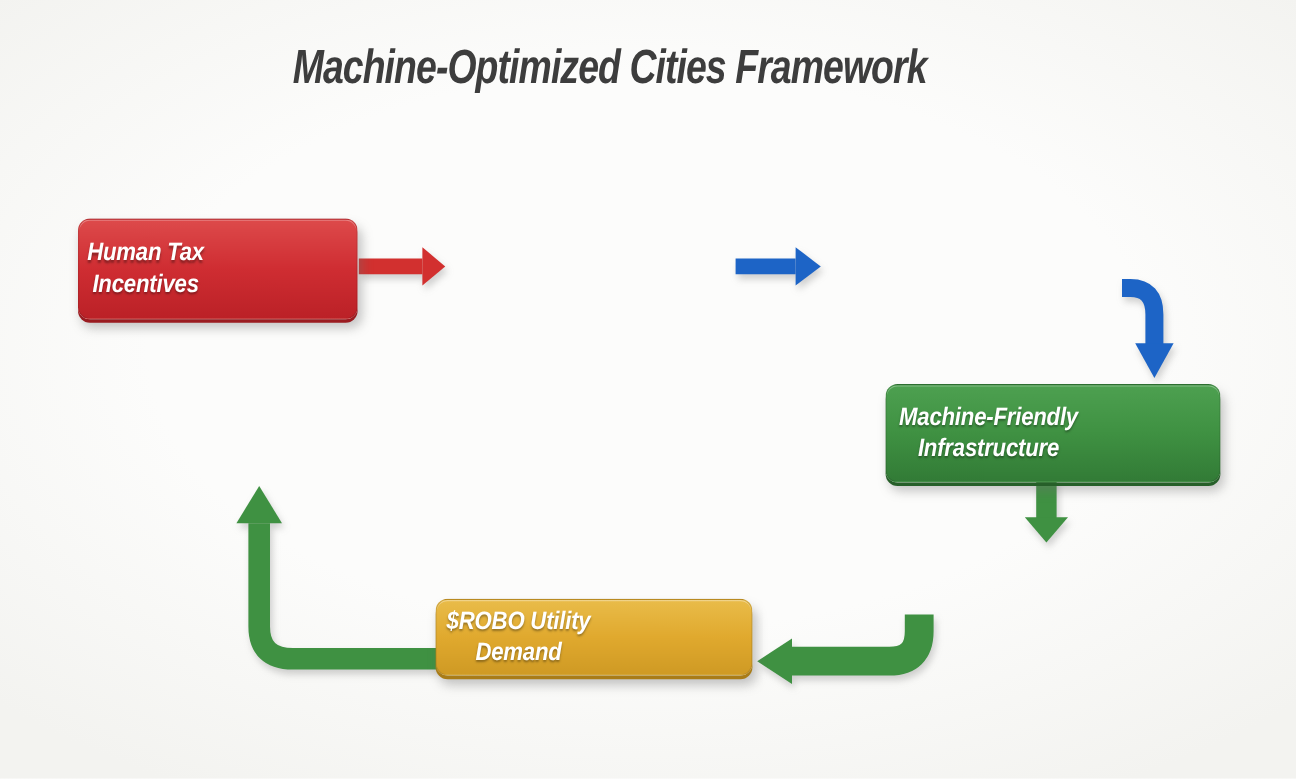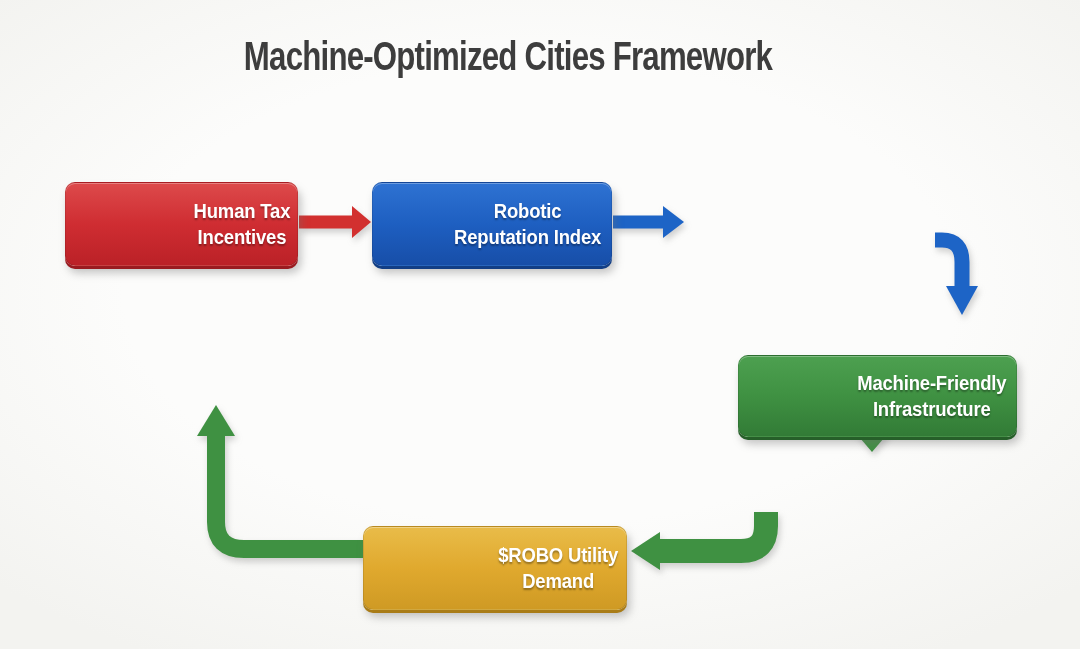--- a/index.html
+++ b/index.html
@@ -4,32 +4,33 @@
 <style>
   html,body{margin:0;padding:0;}
   body{
     width:1080px;height:649px;overflow:hidden;
     font-family:"Liberation Sans","DejaVu Sans",sans-serif;
     background:#ffffff;
   }
   .canvas{
     position:relative;width:1080px;height:649px;
     background:radial-gradient(ellipse 70% 65% at 50% 45%, #fcfcfb 55%, #f3f3f0 100%);
+    font-style:italic;
   }
   .title{
     position:absolute;left:508px;top:34px;margin:0;
     transform:translateX(-50%) scaleX(0.78);transform-origin:center top;
     white-space:nowrap;font-size:40px;font-weight:700;letter-spacing:-1px;
     color:var(--c-title_text,#3d3d3d);
     text-shadow:0 1px 1px rgba(255,255,255,0.6);
   }
   .arrows{position:absolute;left:0;top:0;}
   .arrows .shadowed{filter:drop-shadow(2px 4px 3px rgba(95,95,95,0.28));}
   .node{
-    position:absolute;display:flex;flex-direction:column;align-items:flex-end;justify-content:center;
+    position:absolute;display:flex;flex-direction:column;align-items:flex-start;justify-content:center;
     border-radius:10px;color:#fff;text-align:center;
     border:1px solid rgba(0,0,0,0.10);
     box-sizing:border-box;
   }
   .node .label{
     transform:scaleX(0.88);transform-origin:center center;white-space:nowrap;
     font-size:21px;font-weight:700;line-height:1.22;letter-spacing:-0.2px;
     text-shadow:0 2px 2px rgba(0,0,0,0.35);
   }
   .node.red{
@@ -45,23 +46,23 @@
     background:linear-gradient(180deg,#4da050 0%,#3f9142 50%,#327b36 100%);
     box-shadow:0 3px 0 #265f29, 3px 7px 9px rgba(110,110,110,0.40), inset 0 1px 0 rgba(255,255,255,0.30);
   }
   .node.yellow{
     background:linear-gradient(180deg,#e9bc49 0%,#e0a92e 50%,#cf9a24 100%);
     box-shadow:0 3px 0 #a97c17, 3px 7px 9px rgba(110,110,110,0.40), inset 0 1px 0 rgba(255,255,255,0.35);
   }
   .n1{left:65px;top:182px;width:233px;height:84px;}
   .n2{left:372px;top:182px;width:240px;height:84px;}
   .n3{left:687px;top:182px;width:251px;height:84px;}
-  .n4{left:738px;top:320px;width:279px;height:82px;margin-top:35px;}
+  .n4{left:738px;top:320px;width:279px;height:82px;}
   .n5{left:707px;top:455px;width:278px;height:82px;}
-  .n6{left:363px;top:526px;width:264px;height:84px;}
+  .n6{left:363px;top:499px;width:264px;height:64px;}
 </style>
 </head>
 <body>
 
 <div class="canvas">
 
   <h1 class="title">Machine-Optimized Cities Framework</h1>
 
   <svg class="arrows" width="1080" height="649" viewBox="0 0 1080 649" aria-hidden="true">
     <g class="shadowed">
@@ -98,26 +99,20 @@
     </g>
   </svg>
 
   <div class="node red n1">
     <div class="label">
       <div>Human Tax</div>
       <div>Incentives</div>
     </div>
   </div>
 
-  <div class="node blue n2">
-    <div class="label">
-      <div>Robotic</div>
-      <div>Reputation Index</div>
-    </div>
-  </div>
 
 
   <div class="node green n4">
     <div class="label">
       <div>Machine-Friendly</div>
       <div>Infrastructure</div>
     </div>
   </div>
 
 

